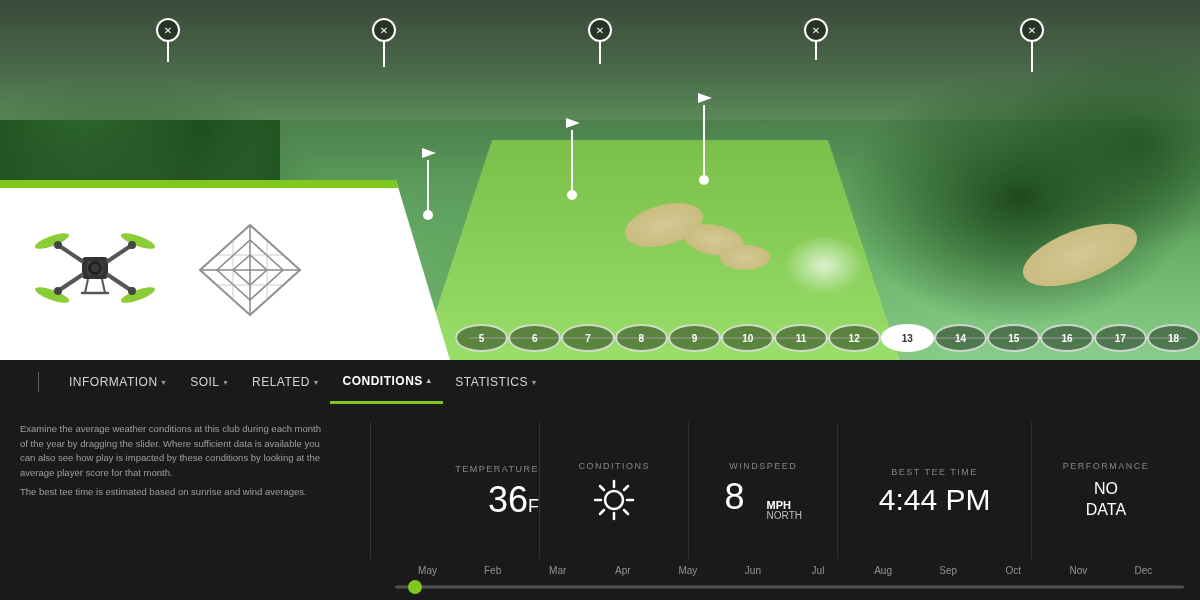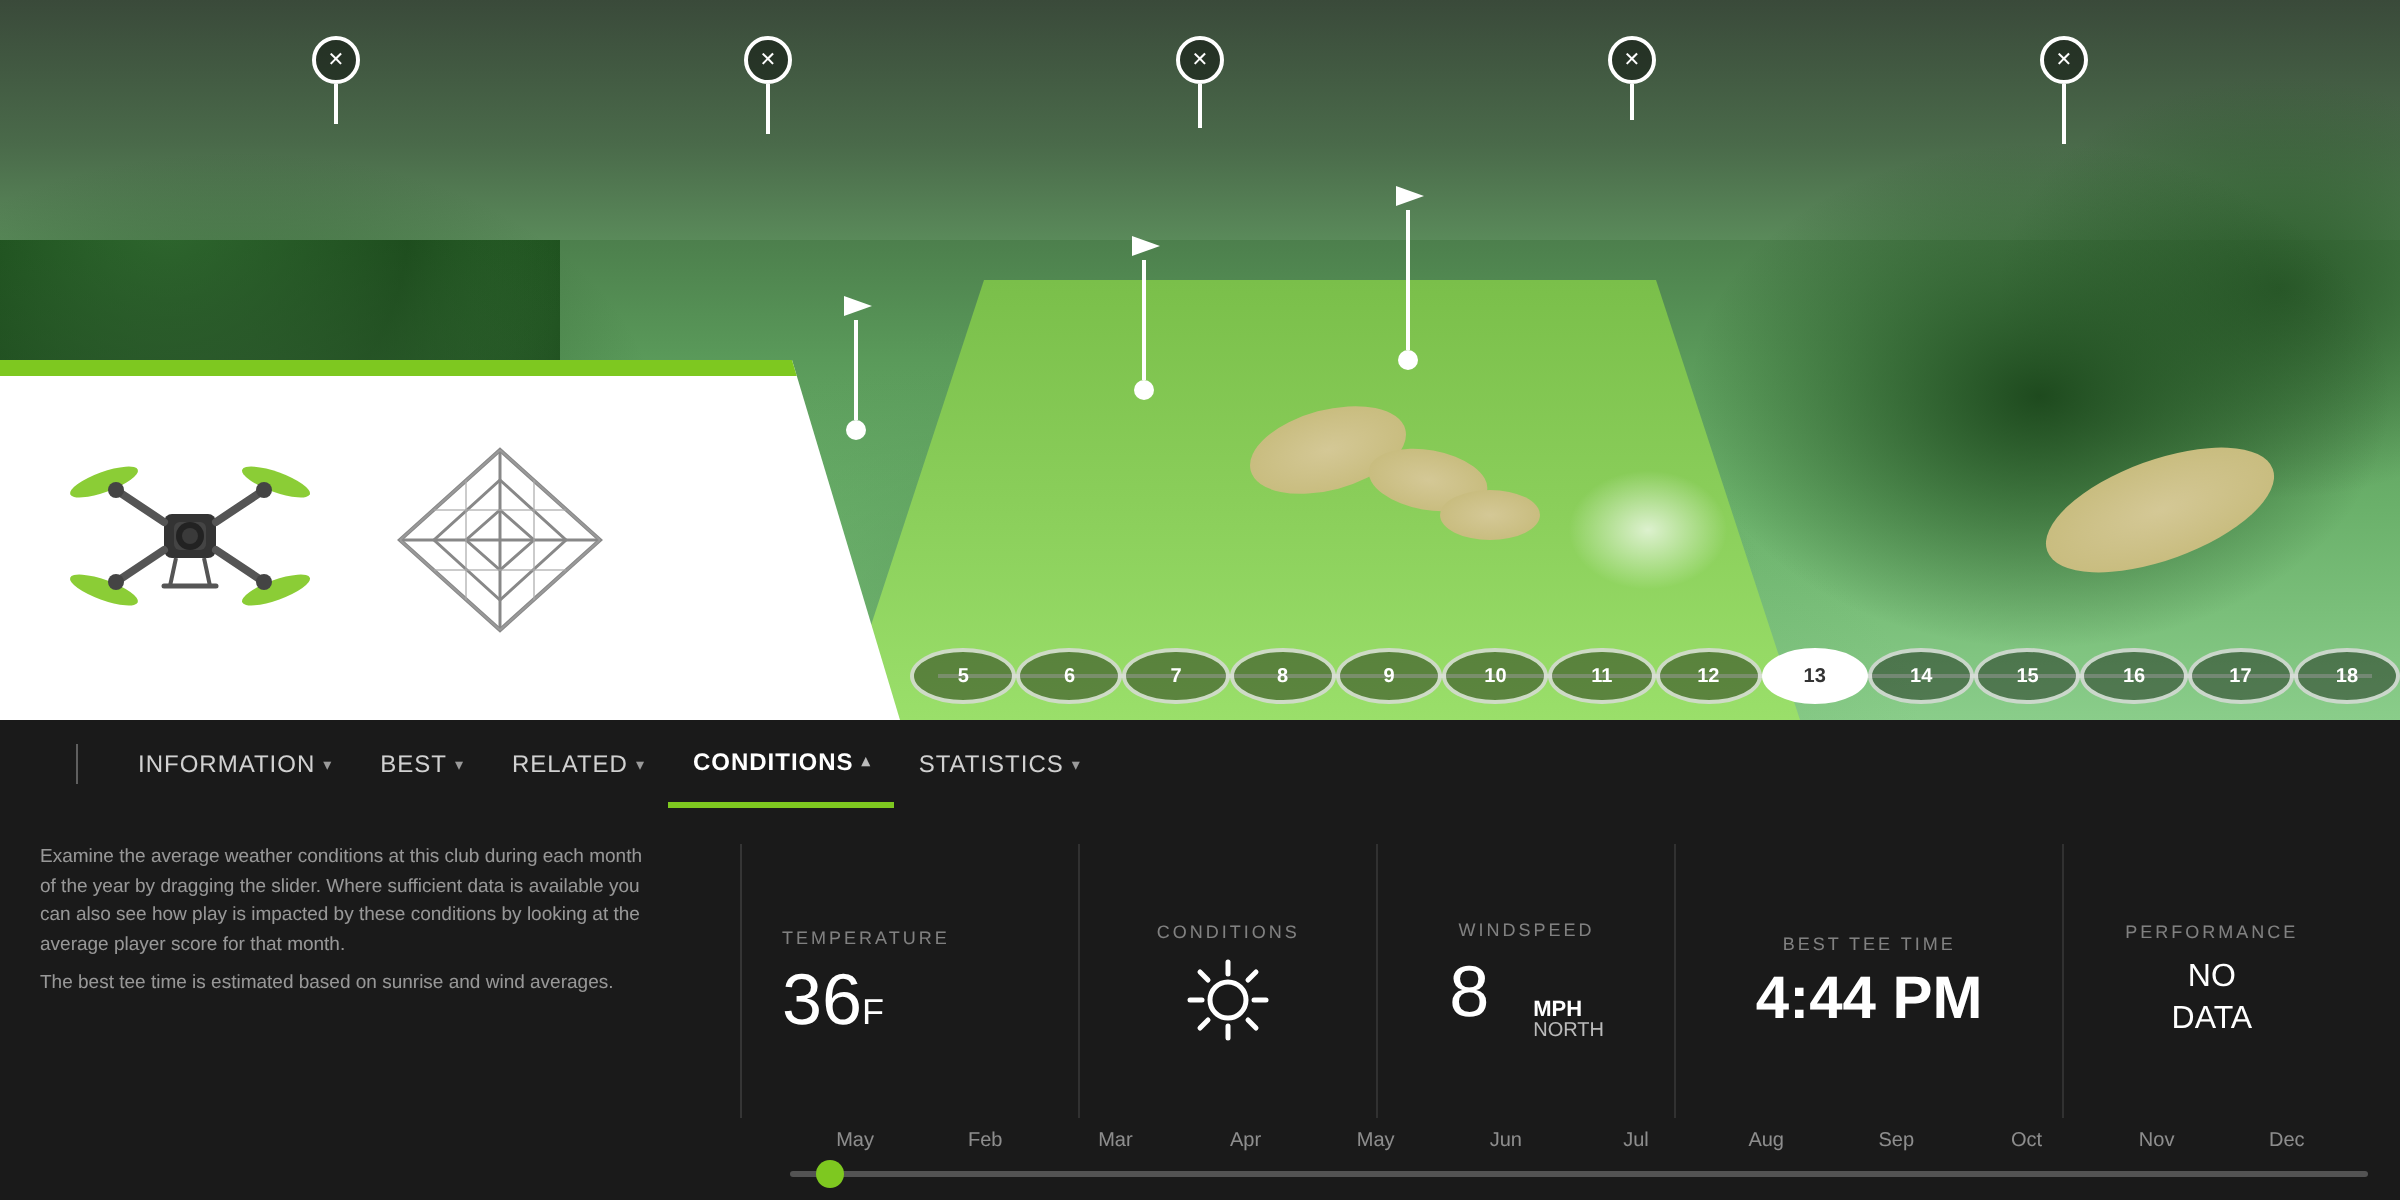--- a/index.html
+++ b/index.html
@@ -338,21 +338,21 @@
   </div>
 </div>
 
 <div class="navbar">
   <div class="nav-divider"></div>
   <div class="nav-item">
     <span>INFORMATION</span>
     <span class="nav-chevron">▾</span>
   </div>
   <div class="nav-item">
-    <span>BEST</span>
+    <span>SOIL</span>
     <span class="nav-chevron">▾</span>
   </div>
   <div class="nav-item">
     <span>RELATED</span>
     <span class="nav-chevron">▾</span>
   </div>
   <div class="nav-item active">
     <span>CONDITIONS</span>
     <span class="nav-chevron">▴</span>
   </div>
@@ -366,21 +366,21 @@
 
   <div style="display:flex;height:155px;padding:18px 20px 0 20px;">
 
     <div style="width:330px;flex-shrink:0;padding-right:25px;">
       <div style="color:rgba(255,255,255,0.55);font-size:9.5px;line-height:1.55;">Examine the average weather conditions at this club during each month of the year by dragging the slider. Where sufficient data is available you can also see how play is impacted by these conditions by looking at the average player score for that month.</div>
       <div style="color:rgba(255,255,255,0.55);font-size:9.5px;line-height:1.55;margin-top:4px;">The best tee time is estimated based on sunrise and wind averages.</div>
     </div>
 
     <div style="width:1px;background:rgba(255,255,255,0.12);margin:0 20px;align-self:stretch;"></div>
 
-    <div style="flex:1;display:flex;flex-direction:column;align-items:flex-start;justify-content:center;border-right:1px solid rgba(255,255,255,0.1);">
+    <div style="flex:1;display:flex;flex-direction:column;align-items:flex-end;justify-content:center;border-right:1px solid rgba(255,255,255,0.1);">
       <div style="color:rgba(255,255,255,0.45);font-size:9px;letter-spacing:1.5px;margin-bottom:8px;">TEMPERATURE</div>
       <div style="color:white;font-size:36px;font-weight:200;line-height:1;">
         <span>36</span><span style="font-size:18px;">F</span>
       </div>
     </div>
 
     <div style="flex:1;display:flex;flex-direction:column;align-items:center;justify-content:center;border-right:1px solid rgba(255,255,255,0.1);">
       <div style="color:rgba(255,255,255,0.45);font-size:9px;letter-spacing:1.5px;margin-bottom:8px;">CONDITIONS</div>
 
       <svg width="42" height="42" viewBox="0 0 42 42" xmlns="http://www.w3.org/2000/svg">
@@ -402,21 +402,21 @@
         <span>8</span>
         <div style="display:flex;flex-direction:column;align-items:flex-start;margin-left:20px;">
           <span style="font-size:11px;font-weight:bold;color:white;">MPH</span>
           <span style="font-size:10px;color:rgba(255,255,255,0.7);">NORTH</span>
         </div>
       </div>
     </div>
 
     <div style="flex:1.3;display:flex;flex-direction:column;align-items:center;justify-content:center;border-right:1px solid rgba(255,255,255,0.1);">
       <div style="color:rgba(255,255,255,0.45);font-size:9px;letter-spacing:1.5px;margin-bottom:8px;">BEST TEE TIME</div>
-      <div style="color:white;font-size:30px;font-weight:700;line-height:1;">4:44 PM</div>
+      <div style="color:white;font-size:30px;font-weight:400;line-height:1;">4:44 PM</div>
     </div>
 
     <div style="flex:1;display:flex;flex-direction:column;align-items:center;justify-content:center;">
       <div style="color:rgba(255,255,255,0.45);font-size:9px;letter-spacing:1.5px;margin-bottom:8px;">PERFORMANCE</div>
       <div style="color:white;font-size:16px;font-weight:300;line-height:1.3;text-align:center;">
         <div>NO</div>
         <div>DATA</div>
       </div>
     </div>
   </div>

